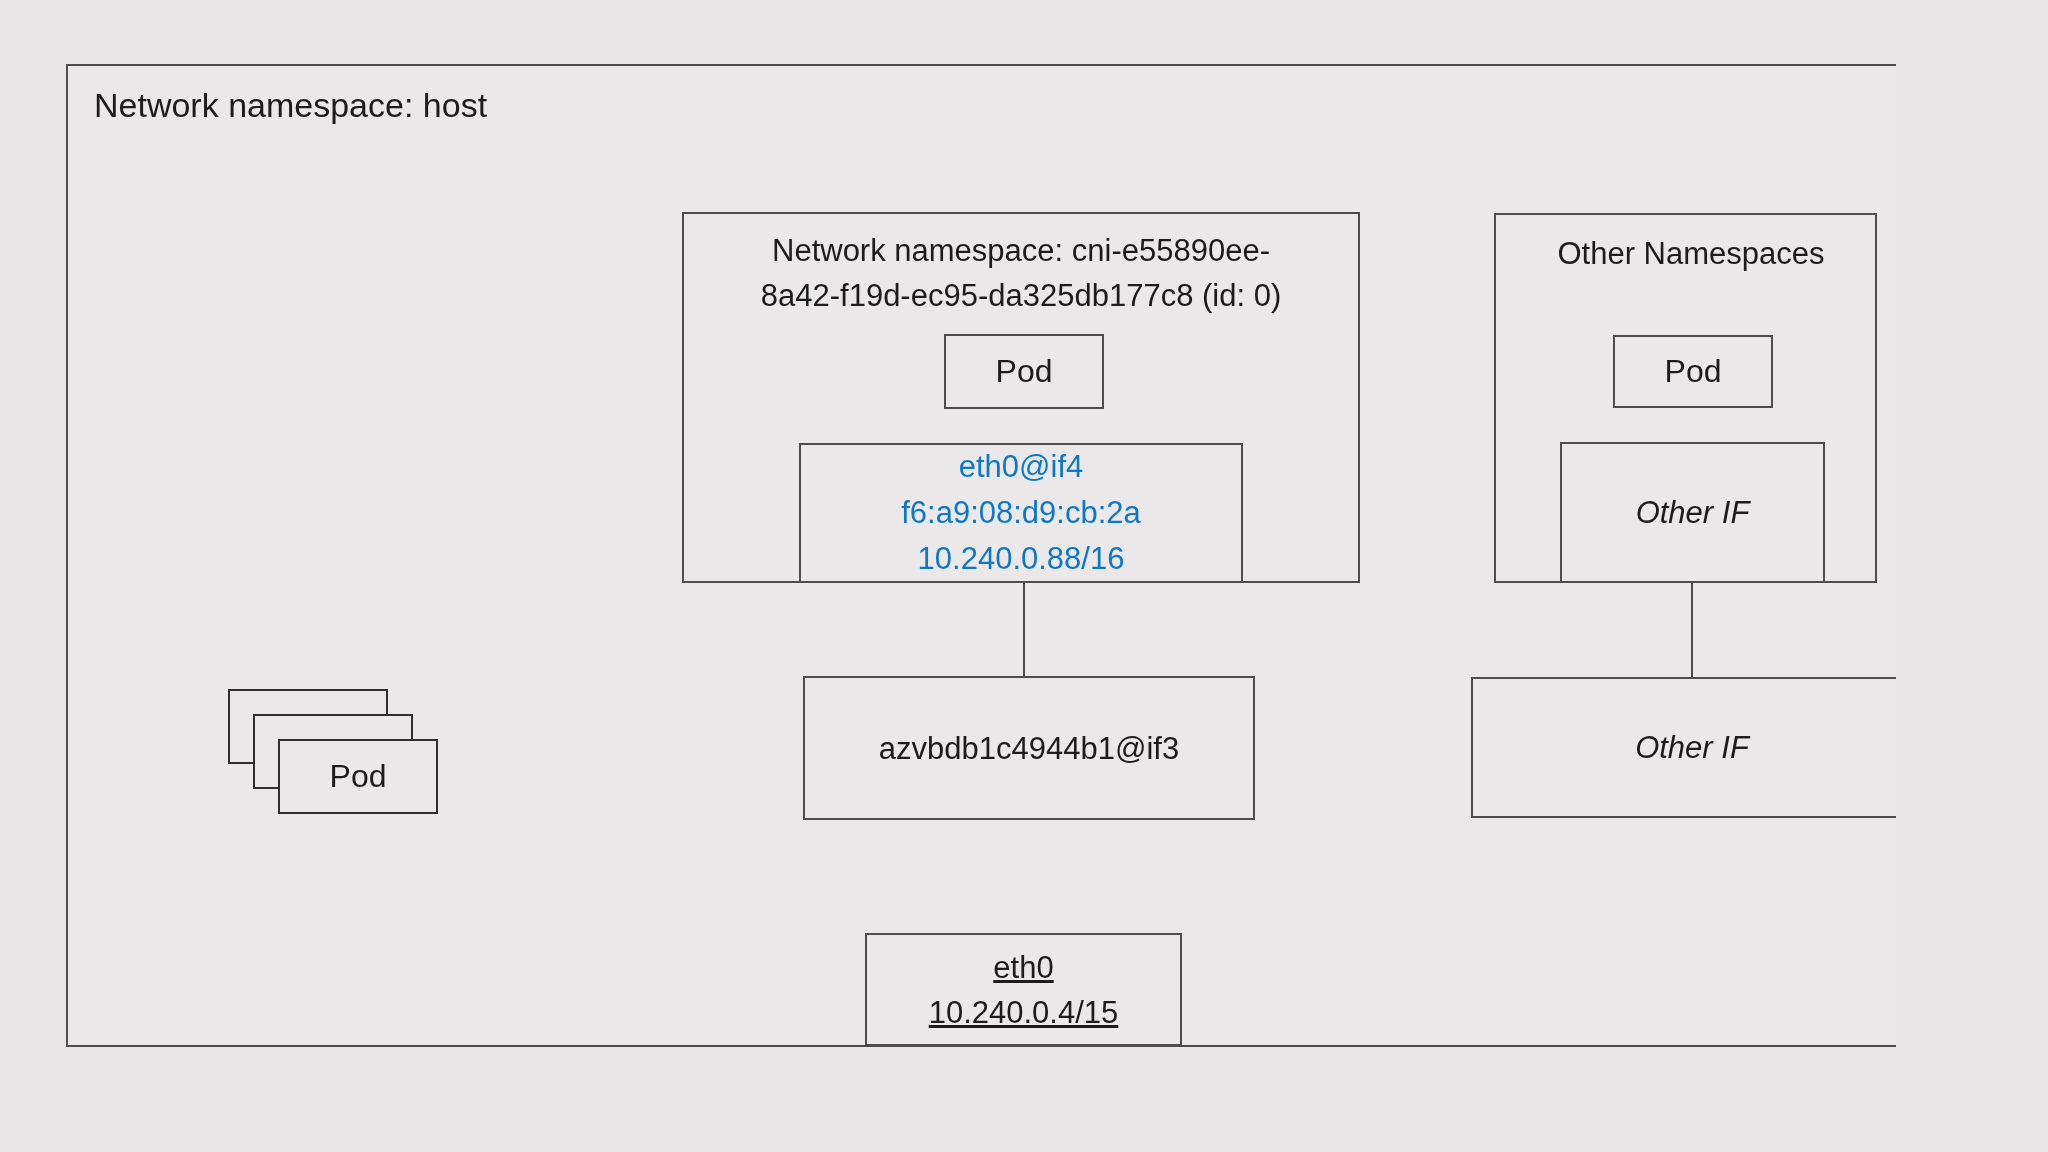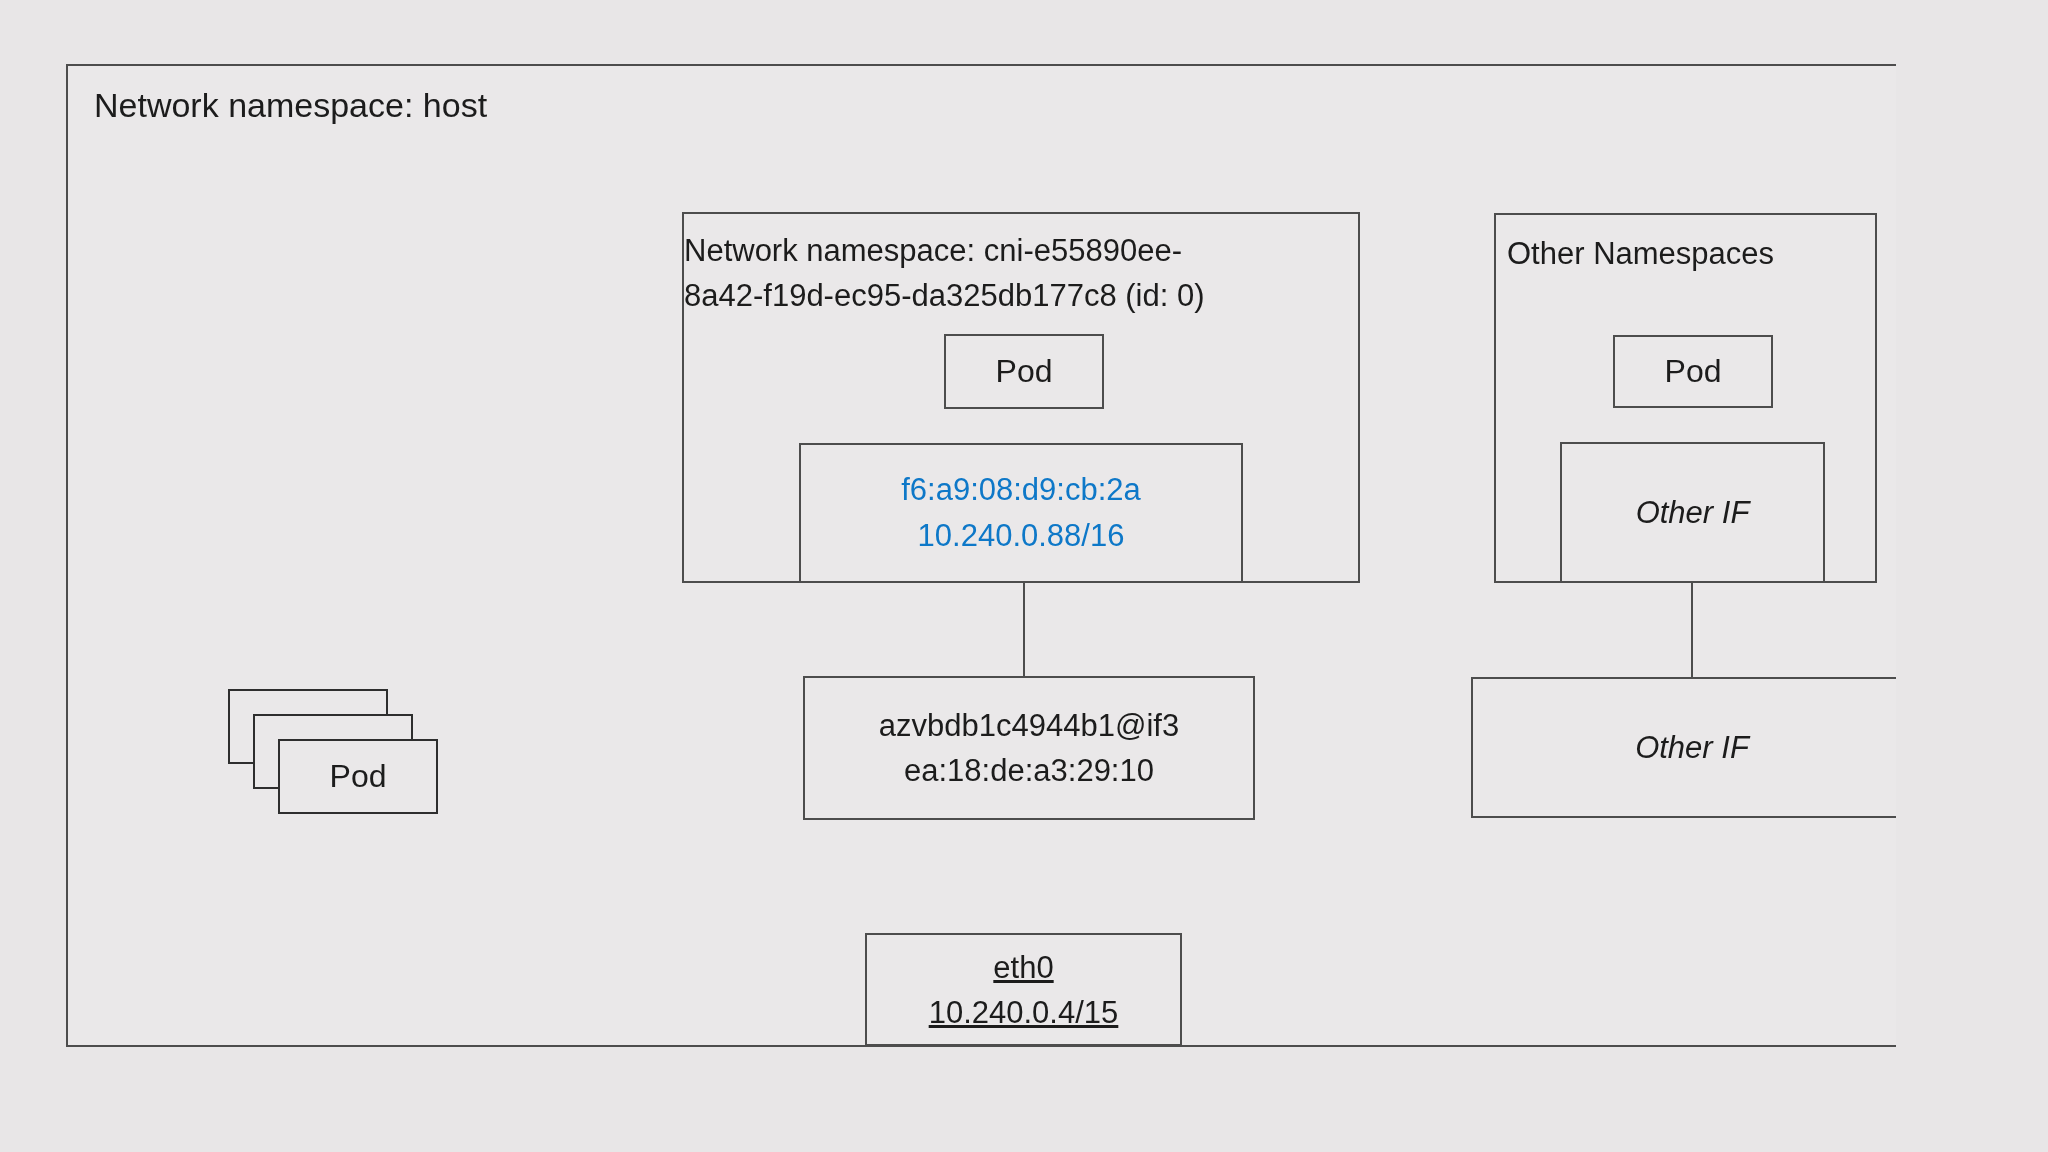--- a/index.html
+++ b/index.html
@@ -30,21 +30,21 @@
   }
   .label-box {
     display: flex;
     align-items: center;
     justify-content: center;
     text-align: center;
   }
   .ns-title {
     position: absolute;
     left: 0; right: 0;
-    text-align: left;
+    text-align: center;
     line-height: 45px;
     font-size: 31px;
     white-space: nowrap;
   }
   .host-title {
     position: absolute;
     left: 26px;
     top: 20px;
     font-size: 34px;
     white-space: nowrap;
@@ -90,41 +90,41 @@
       <div>8a42-f19d-ec95-da325db177c8 (id: 0)</div>
     </div>
   </div>
 
   <div class="box label-box pod-label" style="left:944px; top:334px; width:160px; height:75px;">
     <span>Pod</span>
   </div>
 
   <div class="box label-box" style="left:799px; top:443px; width:444px; height:140px;">
     <div class="iface-text blue-text">
+      <div>eth0@if4</div>
       <div>f6:a9:08:d9:cb:2a</div>
       <div>10.240.0.88/16</div>
     </div>
   </div>
 
   <div class="box" style="left:1494px; top:213px; width:383px; height:370px;">
     <div class="ns-title" style="top:16px;padding-left:11px;">Other Namespaces</div>
   </div>
 
   <div class="box label-box pod-label" style="left:1613px; top:335px; width:160px; height:73px;">
     <span>Pod</span>
   </div>
 
   <div class="box label-box other-if-label" style="left:1560px; top:442px; width:265px; height:141px;">
     <span>Other IF</span>
   </div>
 
   <div class="box label-box" style="left:803px; top:676px; width:452px; height:144px;">
     <div class="small-line">
       <div>azvbdb1c4944b1@if3</div>
-      <div>ea:18:de:a3:29:10</div>
     </div>
   </div>
 
   <div class="box label-box other-if-label" style="left:1471px; top:677px; width:442px; height:141px;">
     <span>Other IF</span>
   </div>
 
   <div class="box label-box" style="left:865px; top:933px; width:317px; height:113px;text-decoration:underline;">
     <div class="small-line">
       <div>eth0</div>

